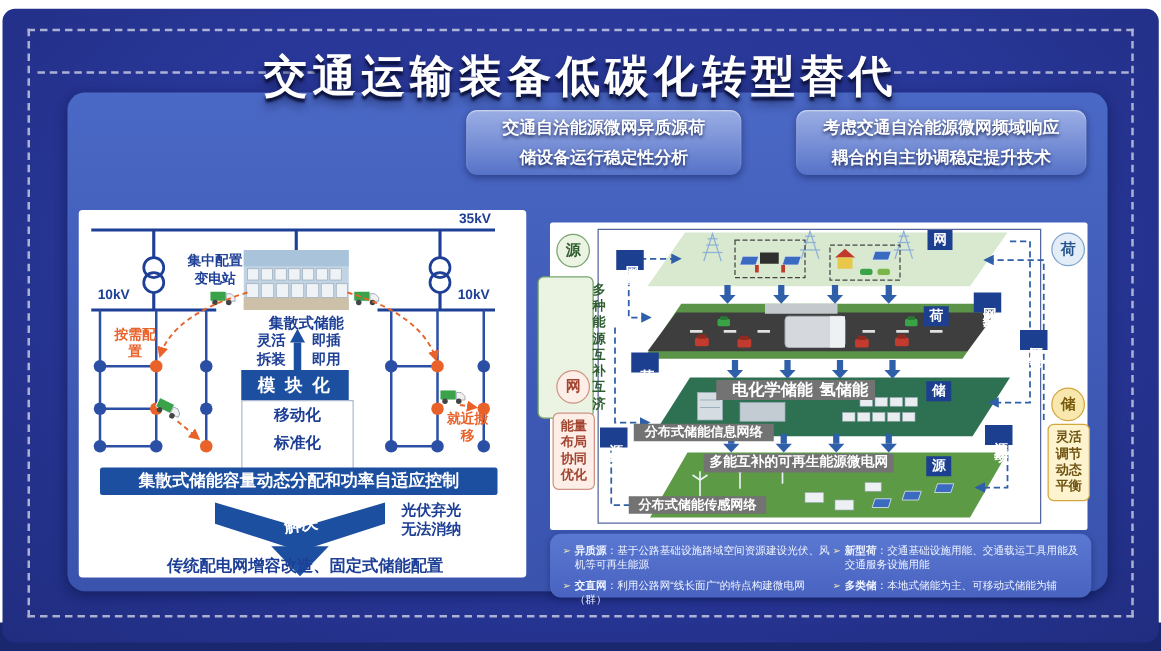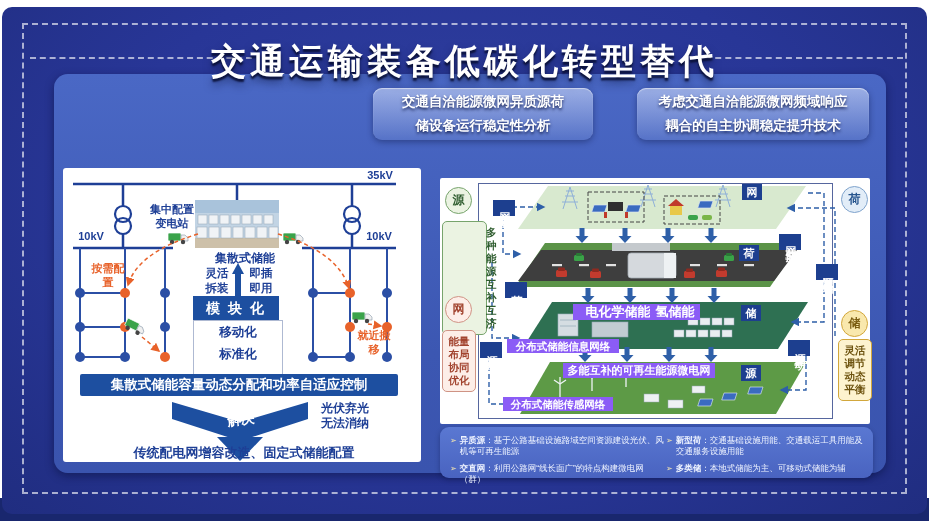--- a/index.html
+++ b/index.html
@@ -41,21 +41,21 @@
   .outline-box { position:absolute; background:#fff; border:1.5px solid #aeb9d2; color:#1e3f96;
                  font-weight:bold; text-align:center; }
 
   .vlabel { position:absolute; background:#1d3f8f; color:#fff; writing-mode:vertical-rl; text-orientation:upright;
             font-size:11px; font-weight:bold; letter-spacing:2px; line-height:1.45; padding:4px 3px;
             text-align:center; }
 
   .tag { position:absolute; background:#1d3f8f; color:#fff; width:20px; height:16px;
          font-size:11px; font-weight:bold; line-height:16px; text-align:center; }
 
-  .band { position:absolute; background:#8b5cf6; color:#fff; font-weight:bold; text-align:center; white-space:nowrap; }
+  .band { position:absolute; background:#737373; color:#fff; font-weight:bold; text-align:center; white-space:nowrap; }
 
   .circle-badge { position:absolute; width:27px; height:27px; border-radius:50%; font-size:12px;
                   font-weight:bold; line-height:25px; text-align:center; }
   .side-box { position:absolute; width:34px; border-radius:5px; font-size:10.5px; font-weight:bold;
               line-height:13px; text-align:center; white-space:pre-line; padding:4px 0; }
   .c-green  { background:#ebf3e2; border:1.5px solid #77a46c; color:#2e5c2e; }
   .c-pink   { background:#fdeee8; border:1.5px solid #cf9384; color:#a2442f; }
   .c-blue   { background:#e2edf8; border:1.5px solid #7fa3cc; color:#27558e; }
   .c-yellow { background:#f9e8ad; border:1.5px solid #d2a73c; color:#7a5c10; }
   .c-yellow2{ background:#fdf3cf; border:1.5px solid #d2a73c; color:#6e5410; }
@@ -367,21 +367,21 @@
 置</div>
   <div class="otxt" style="left:352px;top:328px;width:44px;font-size:11px;line-height:14px;">就近搬
 移</div>
   <div class="navy-box" style="left:80px;top:374px;width:318px;height:22px;font-size:13.5px;line-height:22px;border-radius:2px;">集散式储能容量动态分配和功率自适应控制</div>
   <div class="gtxt" style="left:306px;top:401px;width:78px;font-size:12px;line-height:15px;">光伏弃光
 无法消纳</div>
   <div class="abs" style="left:219px;top:411px;width:44px;text-align:center;color:#fff;font-weight:bold;font-size:13.5px;transform:rotate(-7deg);">解决</div>
   <div class="gtxt" style="left:115px;top:444px;width:258px;font-size:13px;">传统配电网增容改造、固定式储能配置</div>
 
   <div class="circle-badge c-green" style="left:445px;top:187px;">源</div>
-  <div class="side-box c-green" style="left:442px;top:221px;padding-left:43px;">多种
+  <div class="side-box c-green" style="left:430px;top:221px;padding-left:43px;">多种
 能源
 互补
 互济</div>
   <div class="circle-badge c-pink" style="left:445px;top:296px;">网</div>
   <div class="side-box c-pink" style="left:442px;top:330px;">能量
 布局
 协同
 优化</div>
   <div class="circle-badge c-blue" style="left:841px;top:186px;">荷</div>
   <div class="circle-badge c-yellow" style="left:841px;top:310px;">储</div>

